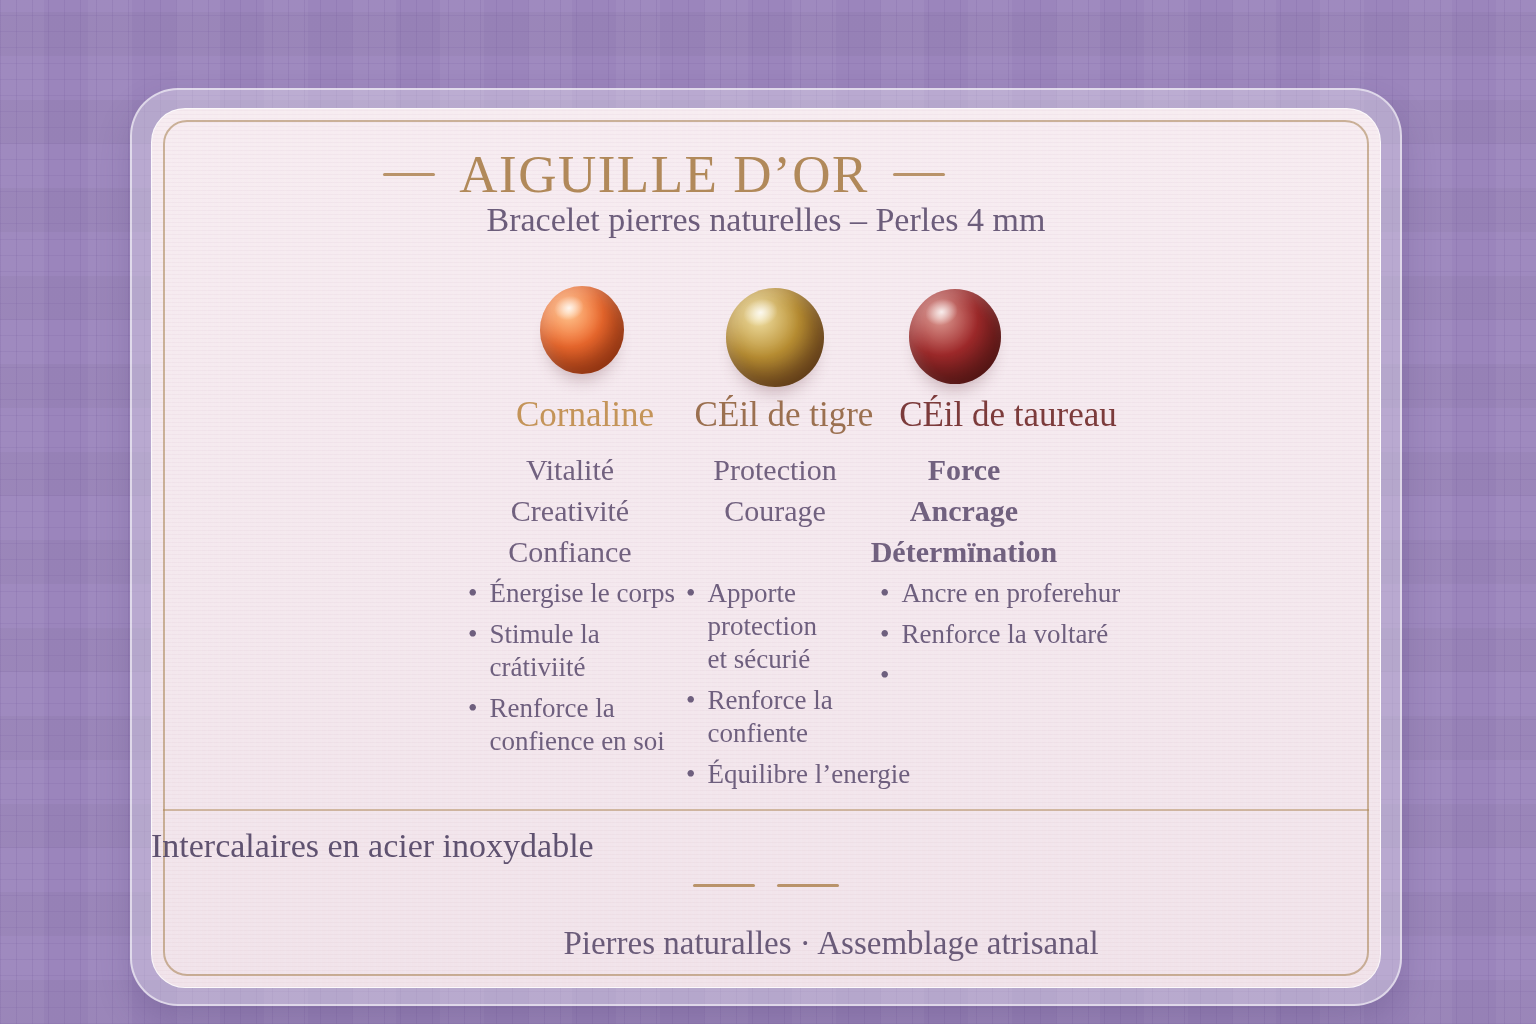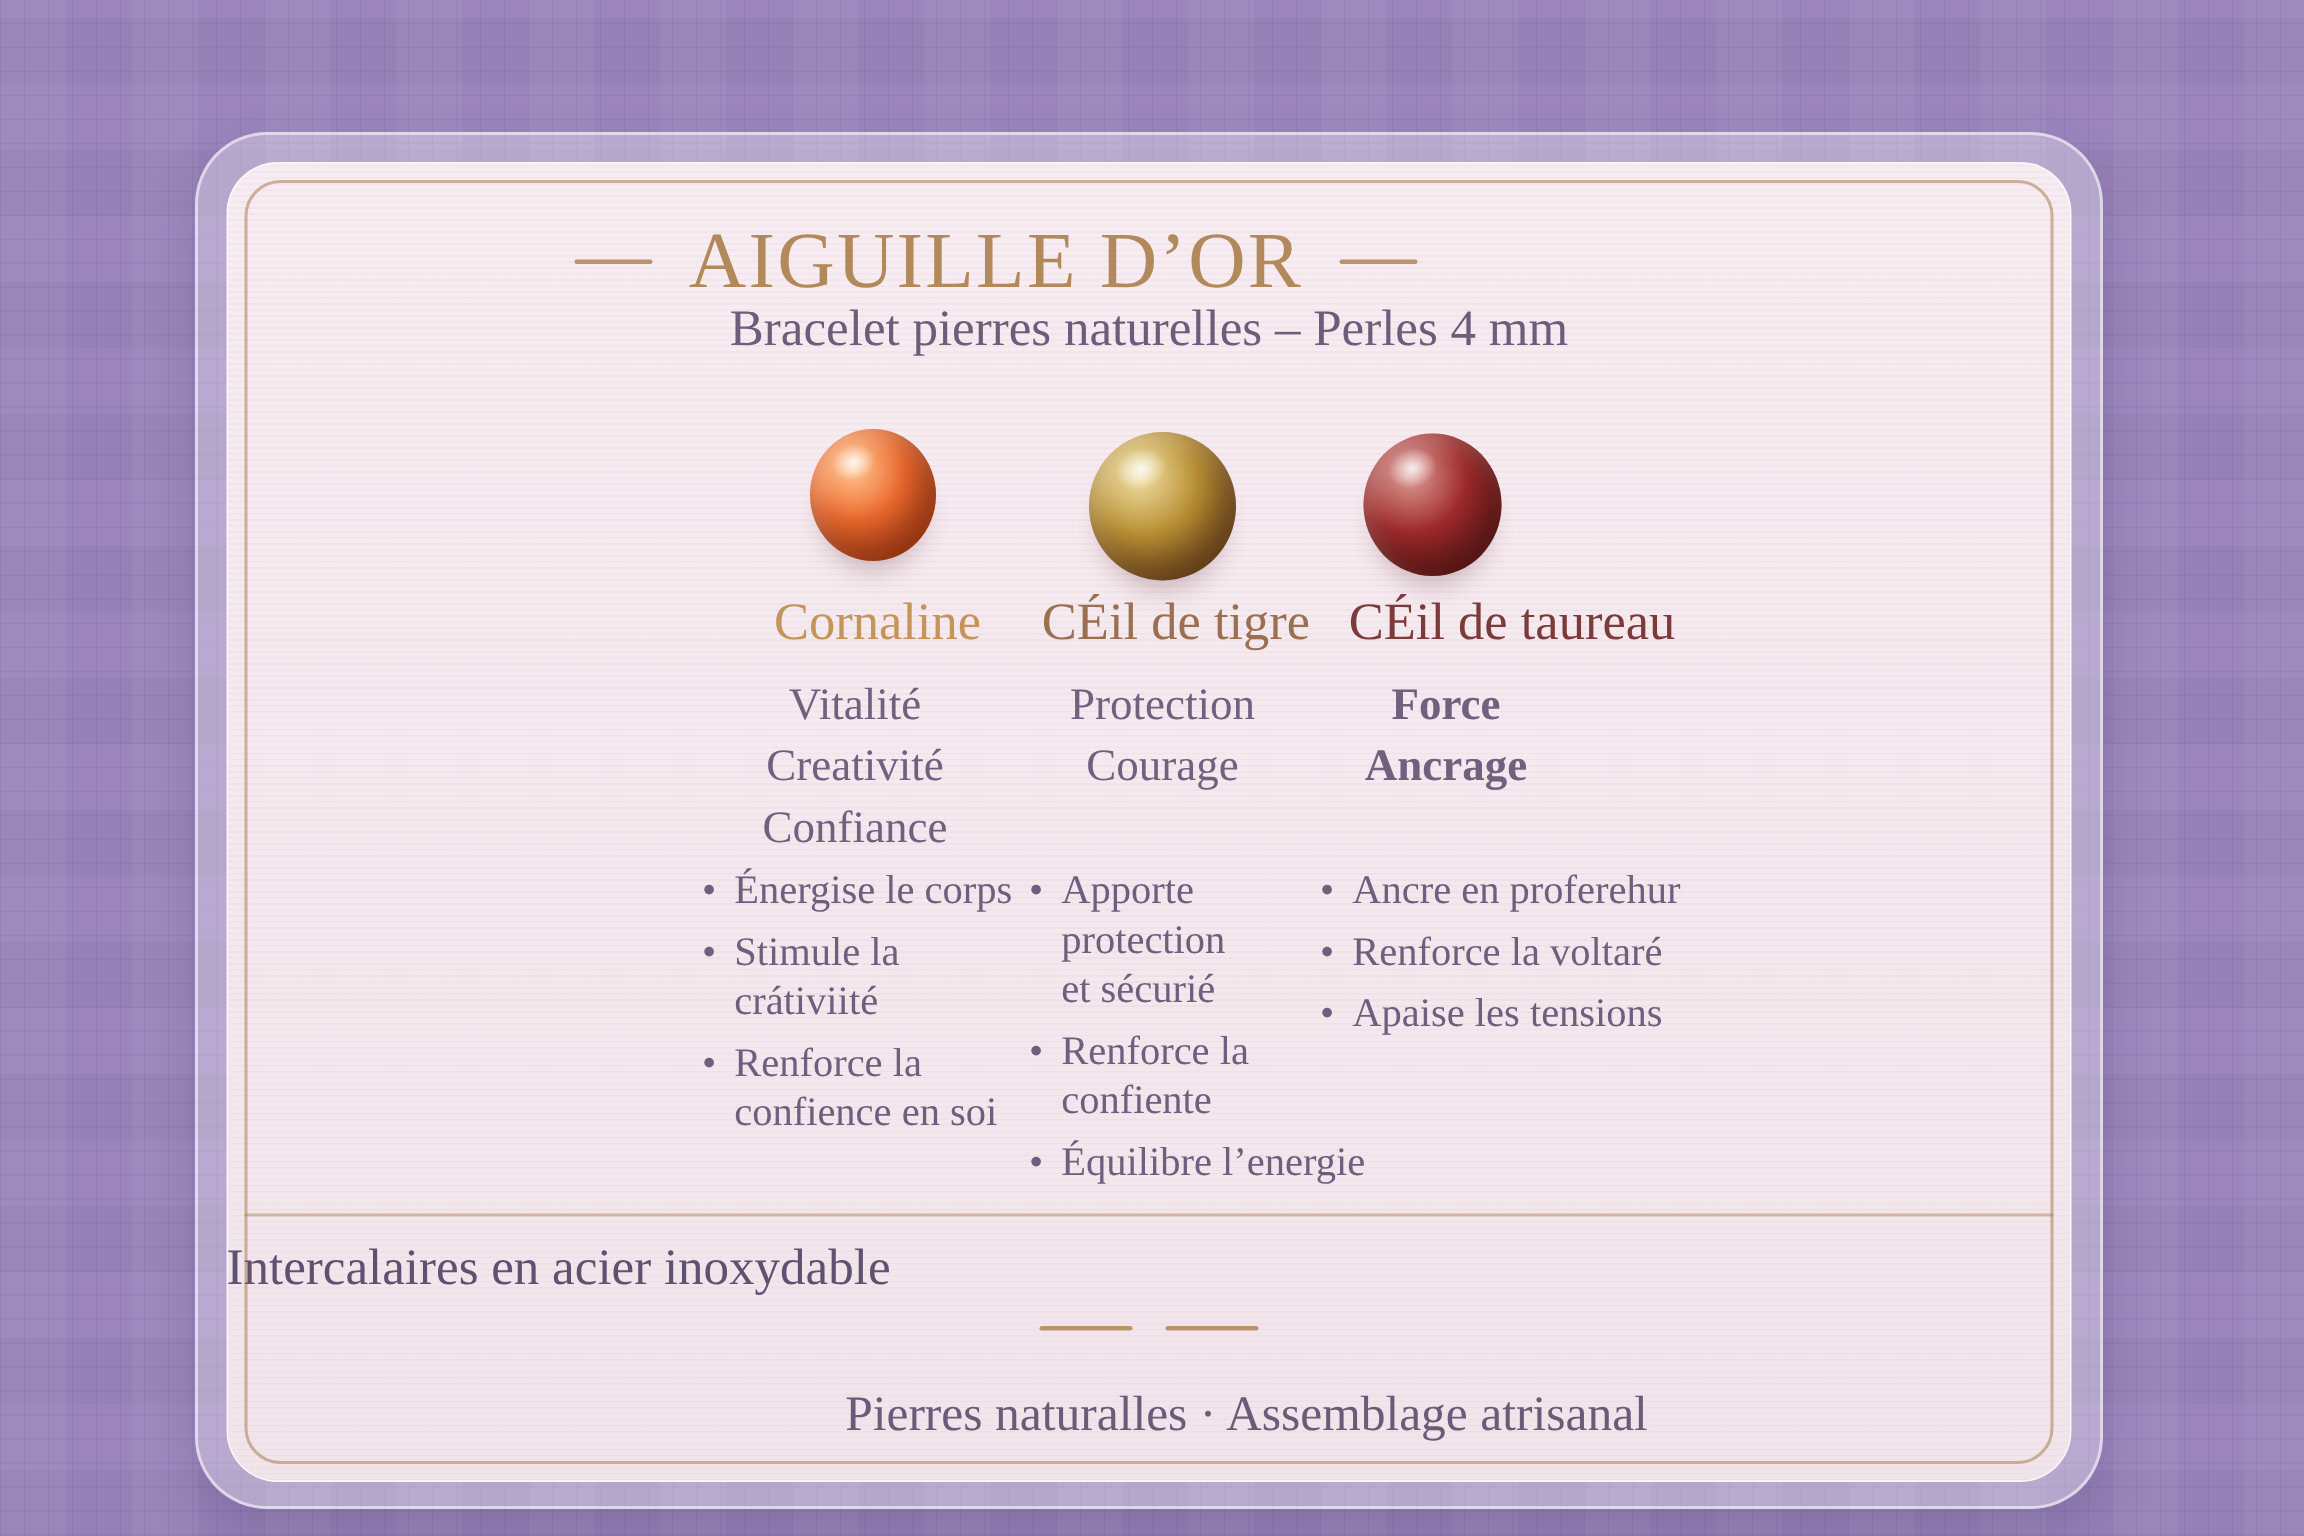--- a/index.html
+++ b/index.html
@@ -185,33 +185,33 @@
           <span class="txt">Équilibre l’energie</span>
         </li>
       </ul>
     </div>
     <div class="stone c2">
       <div class="bead" style="--hl: #dd9b93; --mid: #a02a2b; --edge: #581316;"></div>
       <div class="name" style="color: rgb(124, 59, 59);">CÉil de taureau</div>
       <div class="keywords">
         <div>Force</div>
         <div>Ancrage</div>
+        <div>Détermïnation</div>
       </div>
       <ul class="bullets">
         <li>
           <span class="dot">•</span>
           <span class="txt">Ancre en proferehur</span>
         </li>
         <li>
           <span class="dot">•</span>
           <span class="txt">Renforce la voltaré</span>
         </li>
         <li>
           <span class="dot">•</span>
-          <span class="txt">Apaise les tensions</span>
         </li>
       </ul>
     </div>
   </div>
 
 <div class="divider"></div>
 <div class="materials">Intercalaires en acier inoxydable</div>
 <div class="cert-row">
   <span class="gold-dash"></span>
   <span class="gold-dash"></span>

